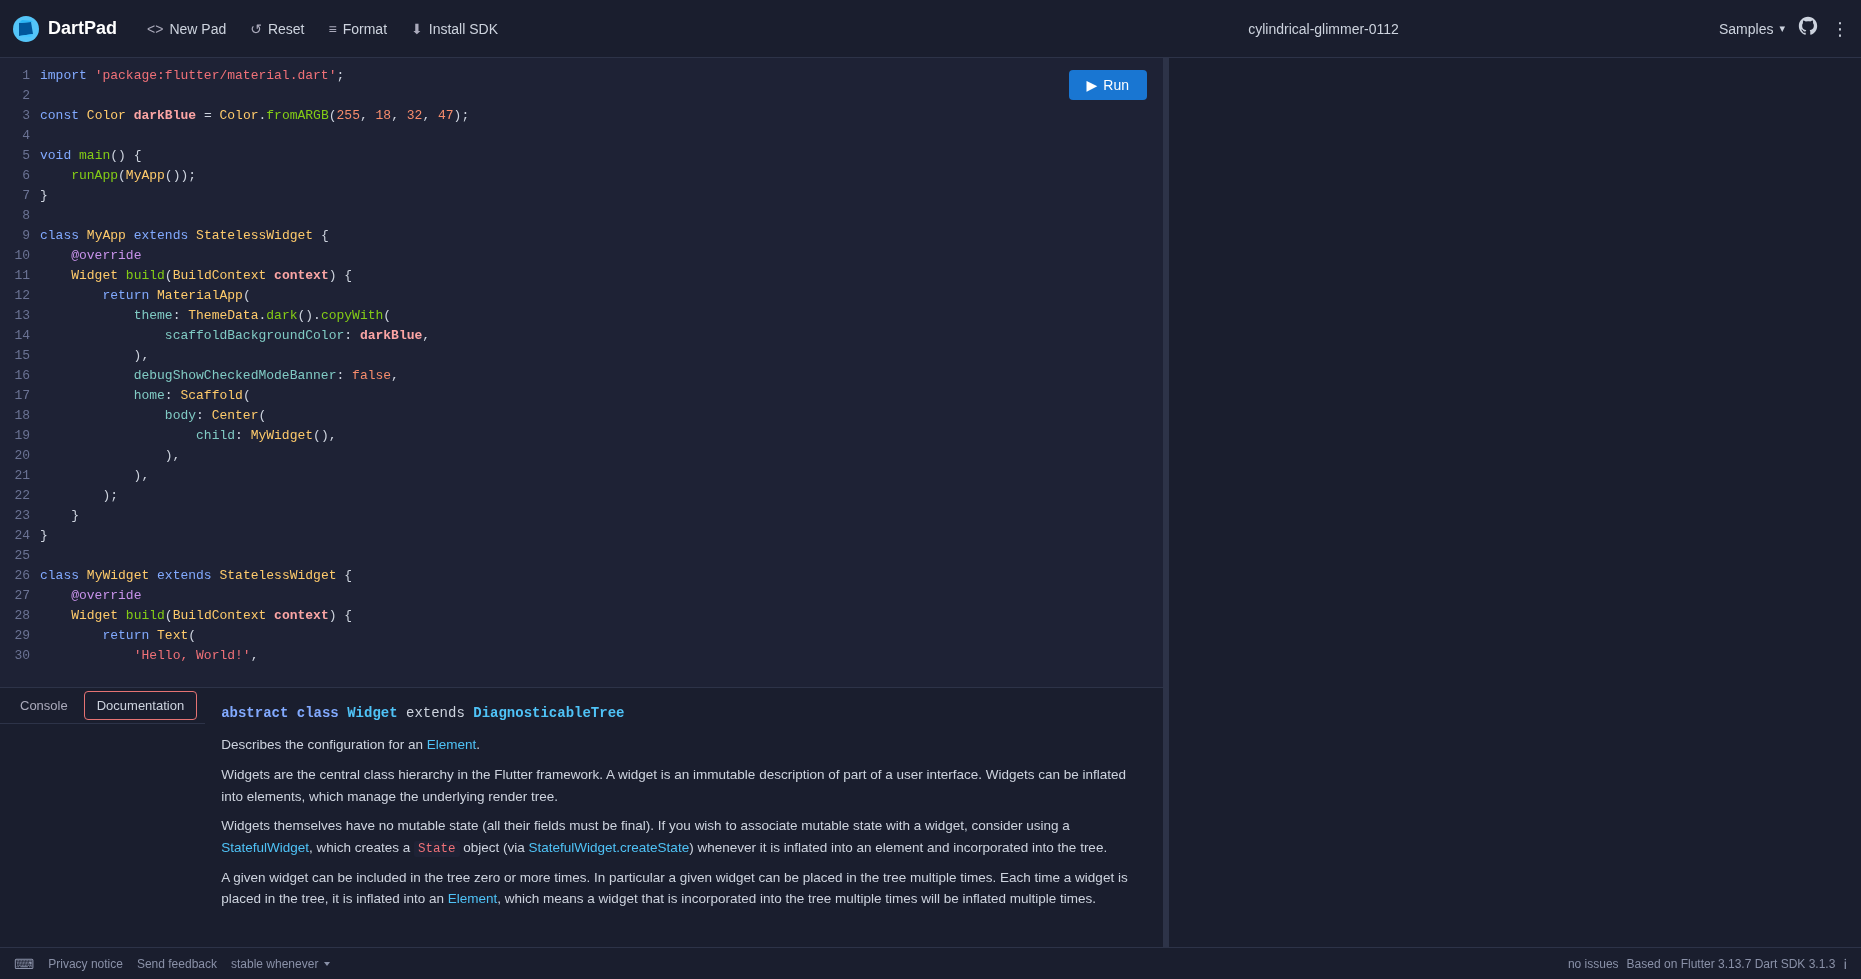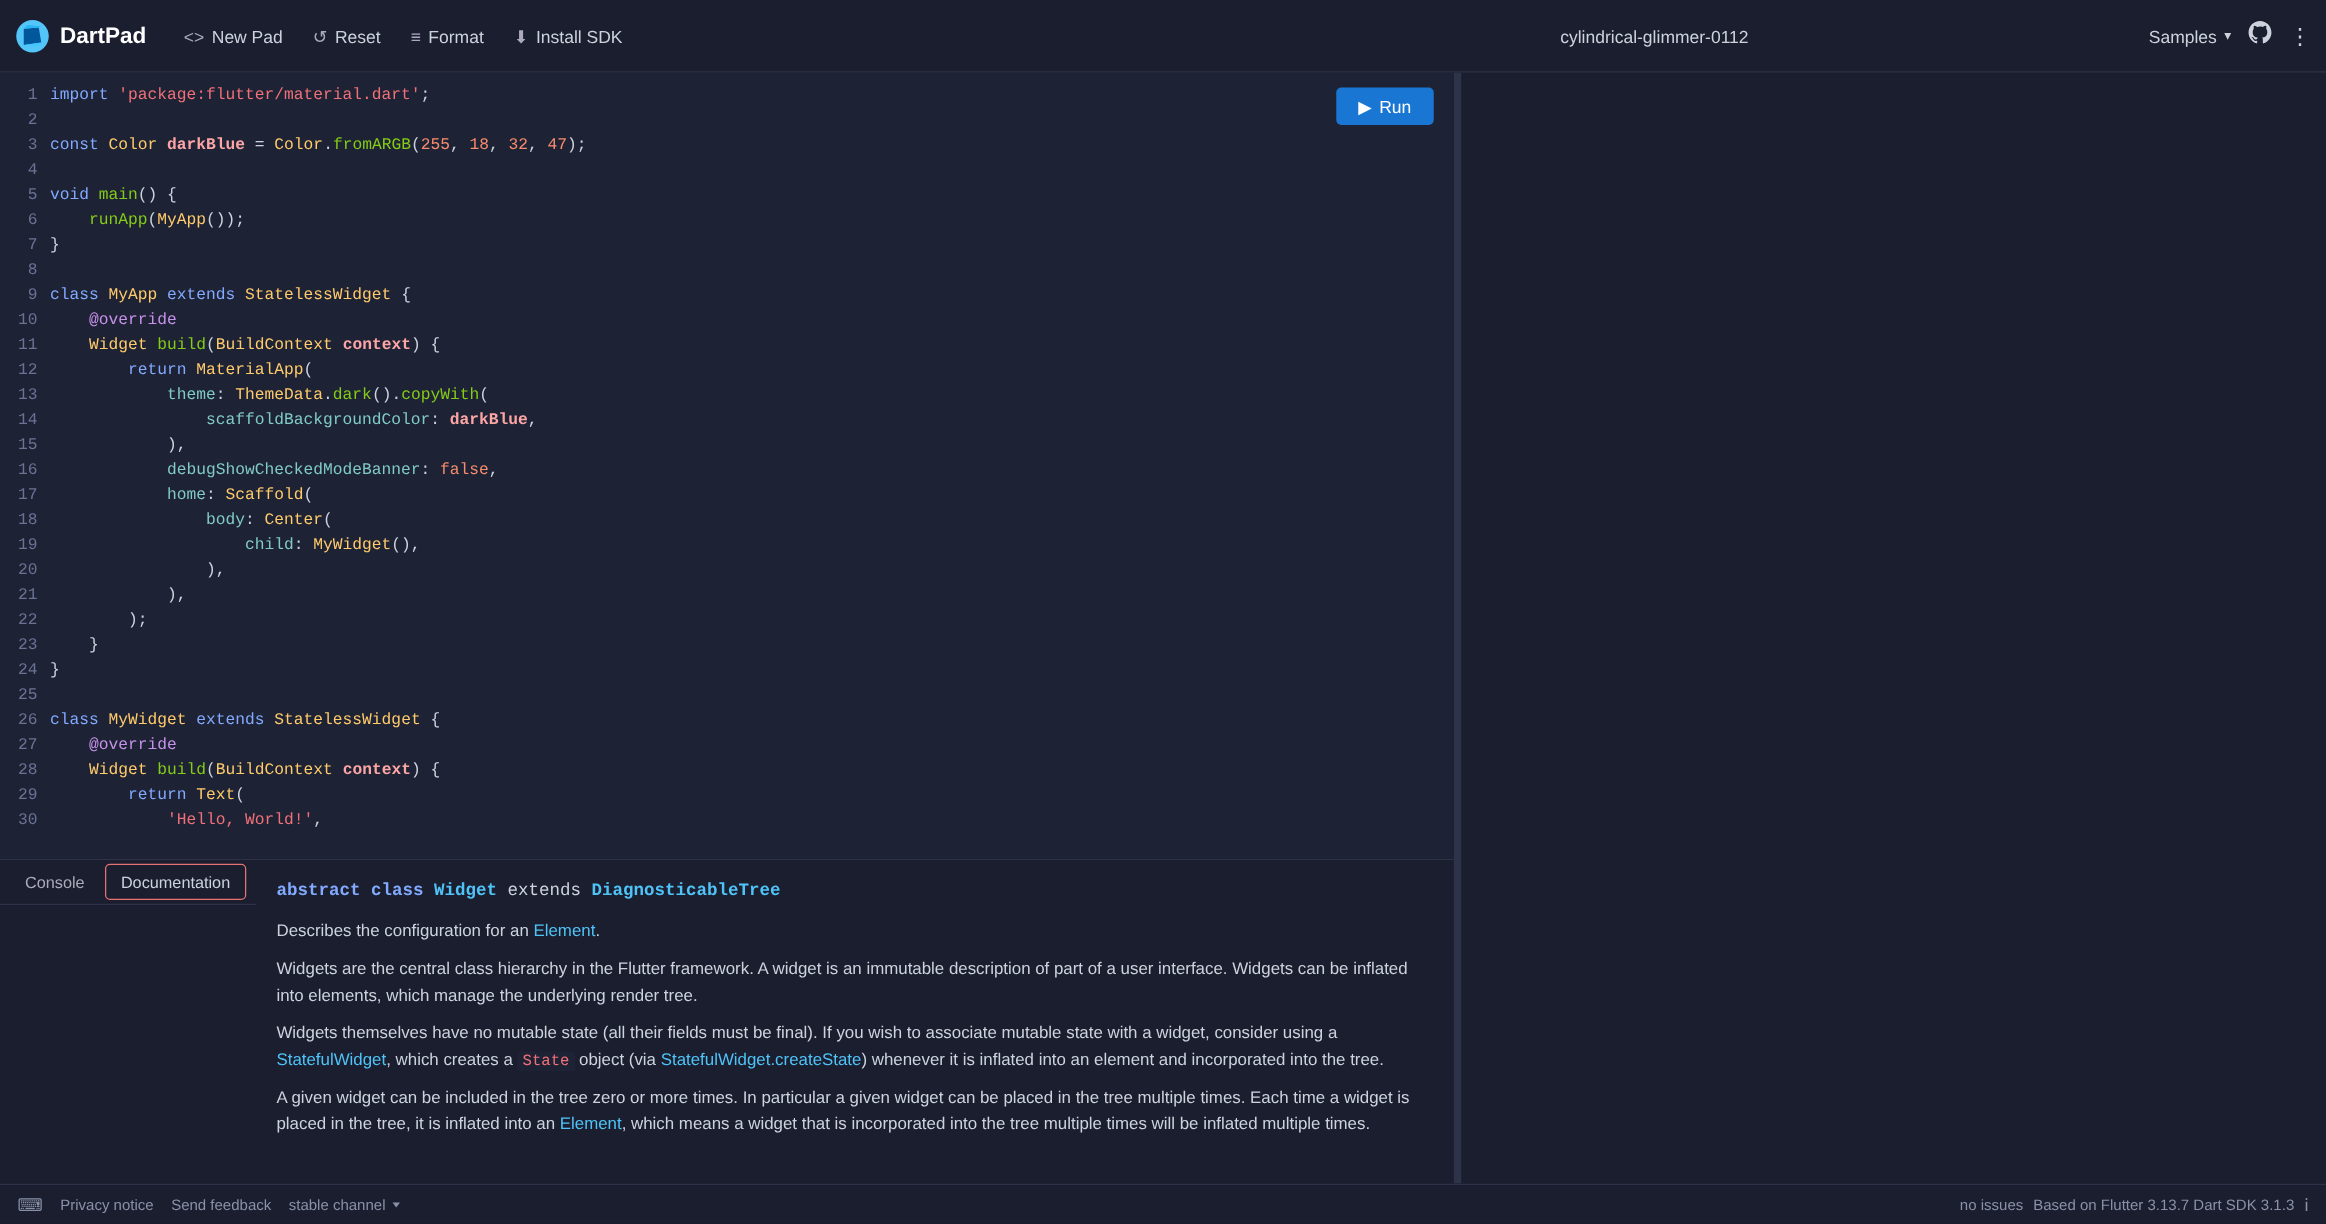--- a/index.html
+++ b/index.html
@@ -418,21 +418,21 @@
   <div id="v-splitter"></div>
 
 </div>
 
 <footer id="status-bar">
   <div id="status-left">
     <span class="status-icon">⌨</span>
     <a class="status-link">Privacy notice</a>
     <a class="status-link">Send feedback</a>
     <span class="channel-badge">
-      <span>stable channel</span>
+      <span>stable whenever</span>
       <svg viewBox="0 0 10 10" fill="#8a91a8">
           <polygon points="2,3 8,3 5,7"></polygon>
         </svg>
     </span>
   </div>
   <div id="status-right">
     <span>no issues</span>
     <span>Based on Flutter 3.13.7 Dart SDK 3.1.3</span>
     <span class="status-icon">ℹ</span>
   </div>

